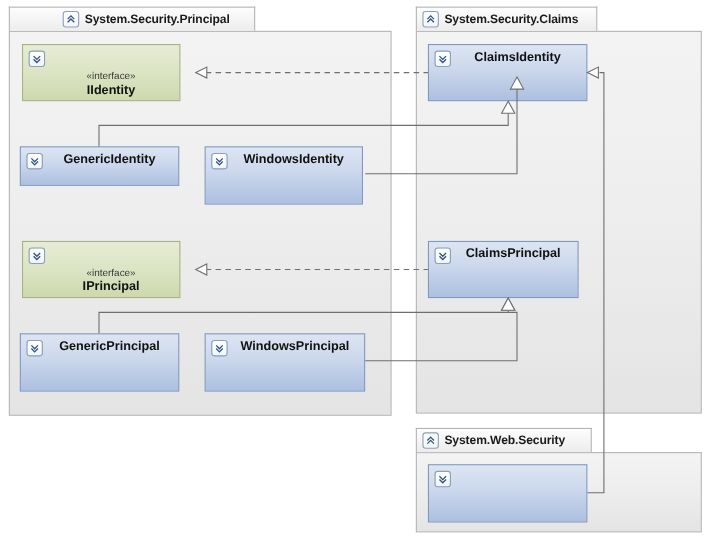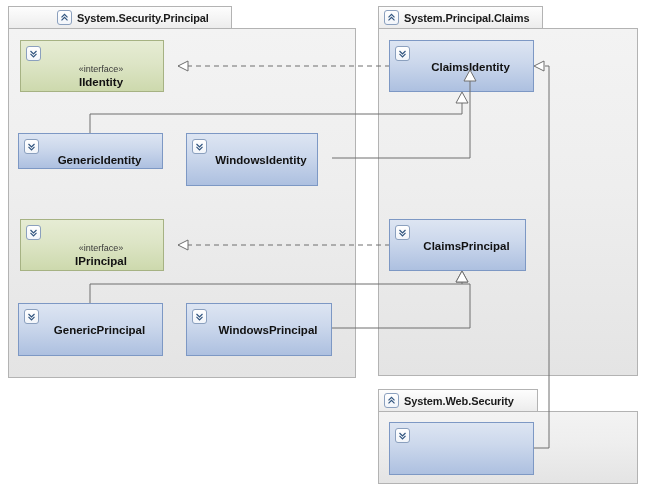--- a/index.html
+++ b/index.html
@@ -96,21 +96,21 @@
     right: 6px;
     top: 0;
     bottom: 0;
     display: flex;
     flex-direction: column;
     align-items: center;
     justify-content: flex-start;
     padding-top: 23px;
     text-align: center;
   }
-  .node-text.centered { padding-top: 20px; }
+  .node-text.centered { padding-top: 5px; }
   .stereotype {
     font-size: 9px;
     color: #3a3a3a;
     line-height: 12px;
   }
   .node-name {
     font-size: 11.5px;
     font-weight: bold;
     color: #111111;
     line-height: 15px;
@@ -162,21 +162,21 @@
   </div>
 
   <div class="package" style="left:378px; top:6px; width:260px; height:370px;">
     <div class="pkg-tab" style="width:165px;">
       <span class="chev-box">
         <svg width="11" height="11" viewBox="0 0 11 11">
           <polyline points="2.5,5.4 5.5,2.4 8.5,5.4" fill="none" stroke="#31557f" stroke-width="1.2"></polyline>
           <polyline points="2.5,8.3 5.5,5.3 8.5,8.3" fill="none" stroke="#31557f" stroke-width="1.2"></polyline>
         </svg>
       </span>
-      <span class="pkg-tab-label">System.Principal.Claims</span>
+      <span class="pkg-tab-label">System.Security.Claims</span>
     </div>
     <div class="pkg-body" style="top:22px; width:260px; height:348px;"></div>
   </div>
 
   <div class="package" style="left:378px; top:389px; width:220px; height:95px;text-decoration:underline;">
     <div class="pkg-tab" style="width:160px;">
       <span class="chev-box">
         <svg width="11" height="11" viewBox="0 0 11 11">
           <polyline points="2.5,5.4 5.5,2.4 8.5,5.4" fill="none" stroke="#31557f" stroke-width="1.2"></polyline>
           <polyline points="2.5,8.3 5.5,5.3 8.5,8.3" fill="none" stroke="#31557f" stroke-width="1.2"></polyline>
@@ -245,21 +245,21 @@
       <svg width="11" height="11" viewBox="0 0 11 11">
         <polyline points="2.5,3.0 5.5,6.0 8.5,3.0" fill="none" stroke="#31557f" stroke-width="1.2"></polyline>
         <polyline points="2.5,5.9 5.5,8.9 8.5,5.9" fill="none" stroke="#31557f" stroke-width="1.2"></polyline>
       </svg>
     </span>
     <div class="node-text centered">
       <span class="node-name">GenericIdentity</span>
     </div>
   </div>
 
-  <div class="node cls" style="left:186px; top:133px; width:132px; height:53px;">
+  <div class="node cls" style="left:186px; top:133px; width:144px; height:53px;">
     <div class="node-inner"></div>
     <span class="chev-box node-icon">
       <svg width="11" height="11" viewBox="0 0 11 11">
         <polyline points="2.5,3.0 5.5,6.0 8.5,3.0" fill="none" stroke="#31557f" stroke-width="1.2"></polyline>
         <polyline points="2.5,5.9 5.5,8.9 8.5,5.9" fill="none" stroke="#31557f" stroke-width="1.2"></polyline>
       </svg>
     </span>
     <div class="node-text centered">
       <span class="node-name">WindowsIdentity</span>
     </div>

